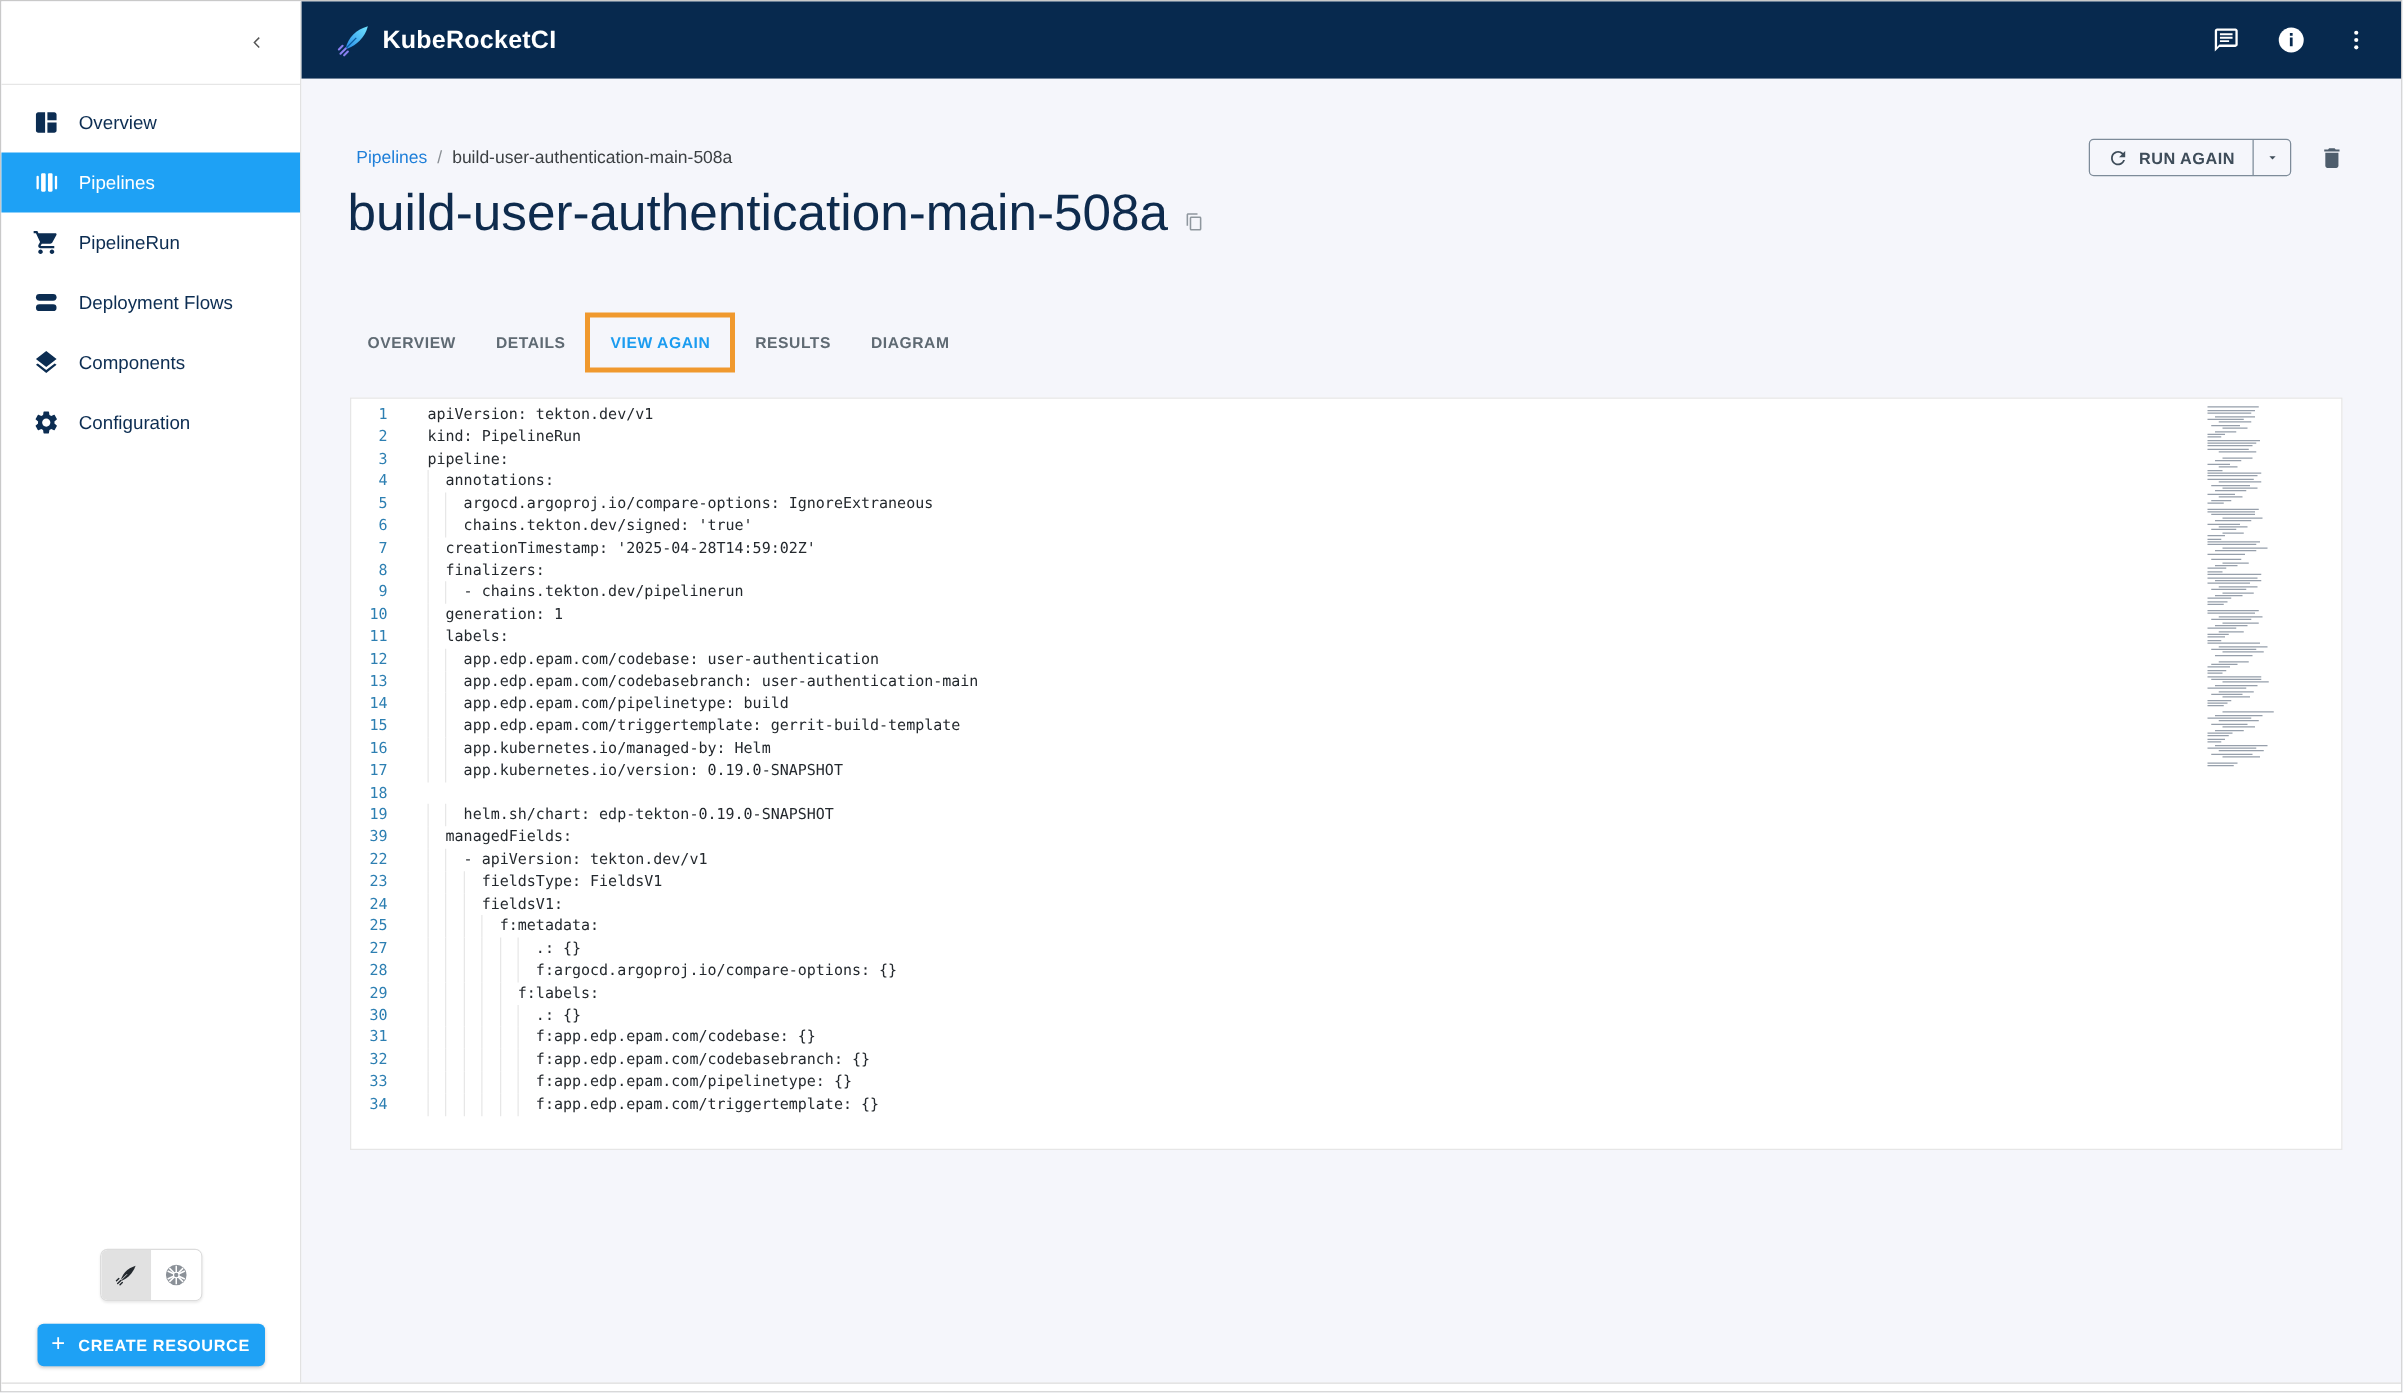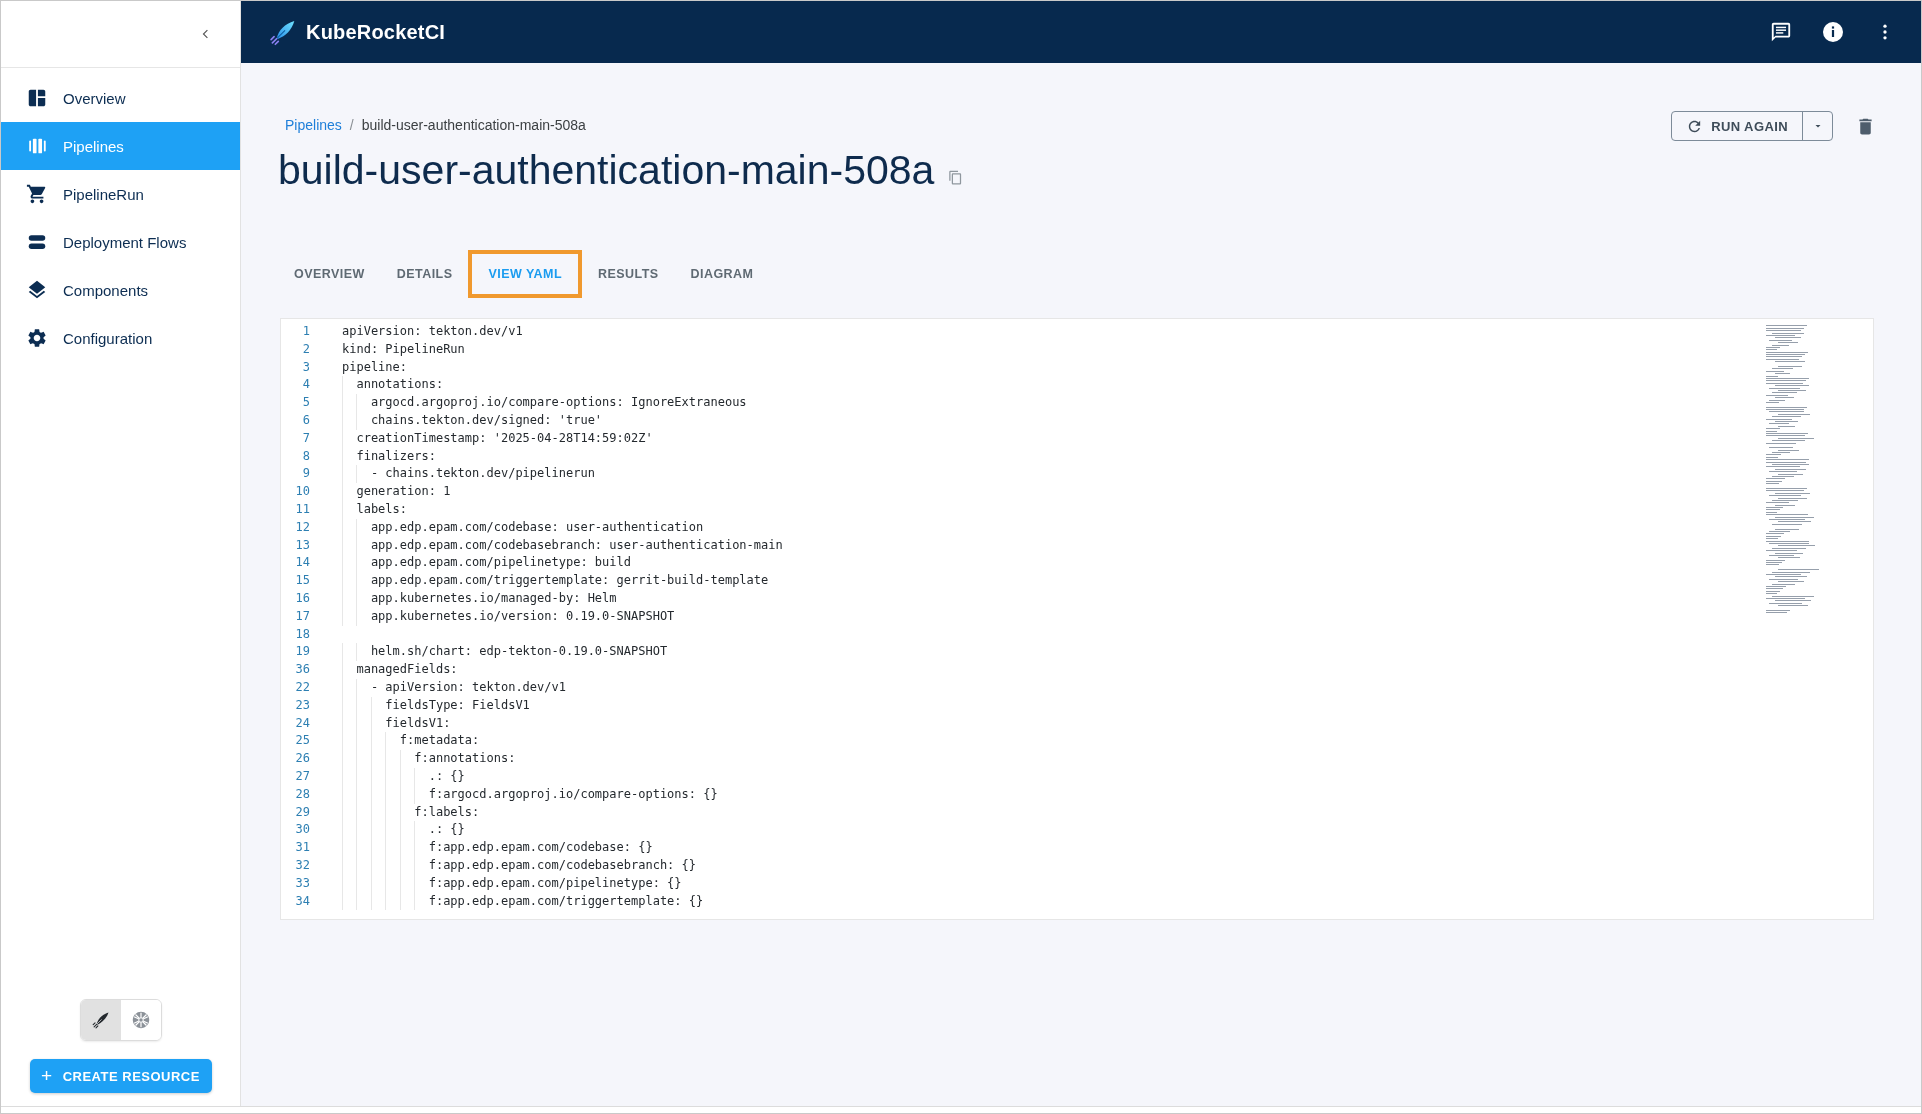--- a/index.html
+++ b/index.html
@@ -248,21 +248,21 @@
         <svg width="15" height="15" viewBox="0 0 24 24">
           <path d="M16 1H4c-1.1 0-2 .9-2 2v14h2V3h12V1zm3 4H8c-1.1 0-2 .9-2 2v14c0 1.1.9 2 2 2h11c1.1 0 2-.9 2-2V7c0-1.1-.9-2-2-2zm0 16H8V7h11v14z" fill="#8F979E"></path>
         </svg>
       </span>
     </div>
 
     <div class="tabs" id="tabs">
         <div class="tab">OVERVIEW</div>
         <div class="tab">DETAILS</div>
         <div class="tab-frame">
-          <div class="tab">VIEW YAML</div>
+          <div class="tab">VIEW AGAIN</div>
         </div>
         <div class="tab">RESULTS</div>
         <div class="tab">DIAGRAM</div>
       </div>
 
     <div class="editor">
       <div class="code-rows" id="code-rows">
           <div class="cl">
             <span class="ln">1</span>
             <span class="ct">apiVersion: tekton.dev/v1</span>
@@ -332,42 +332,38 @@
             <span class="ct">    app.kubernetes.io/version: 0.19.0-SNAPSHOT<i class="g" style="left: calc(0ch);"></i><i class="g" style="left: calc(2ch);"></i></span>
           </div>
           <div class="cl">
             <span class="ln">18</span>
           </div>
           <div class="cl">
             <span class="ln">19</span>
             <span class="ct">    helm.sh/chart: edp-tekton-0.19.0-SNAPSHOT<i class="g" style="left: calc(0ch);"></i><i class="g" style="left: calc(2ch);"></i></span>
           </div>
           <div class="cl">
-            <span class="ln">36</span>
+            <span class="ln">39</span>
             <span class="ct">  managedFields:<i class="g" style="left: calc(0ch);"></i></span>
           </div>
           <div class="cl">
             <span class="ln">22</span>
             <span class="ct">    - apiVersion: tekton.dev/v1<i class="g" style="left: calc(0ch);"></i><i class="g" style="left: calc(2ch);"></i></span>
           </div>
           <div class="cl">
             <span class="ln">23</span>
             <span class="ct">      fieldsType: FieldsV1<i class="g" style="left: calc(0ch);"></i><i class="g" style="left: calc(2ch);"></i><i class="g" style="left: calc(4ch);"></i></span>
           </div>
           <div class="cl">
             <span class="ln">24</span>
             <span class="ct">      fieldsV1:<i class="g" style="left: calc(0ch);"></i><i class="g" style="left: calc(2ch);"></i><i class="g" style="left: calc(4ch);"></i></span>
           </div>
           <div class="cl">
             <span class="ln">25</span>
             <span class="ct">        f:metadata:<i class="g" style="left: calc(0ch);"></i><i class="g" style="left: calc(2ch);"></i><i class="g" style="left: calc(4ch);"></i><i class="g" style="left: calc(6ch);"></i></span>
-          </div>
-          <div class="cl">
-            <span class="ln">26</span>
-            <span class="ct">          f:annotations:<i class="g" style="left: calc(0ch);"></i><i class="g" style="left: calc(2ch);"></i><i class="g" style="left: calc(4ch);"></i><i class="g" style="left: calc(6ch);"></i><i class="g" style="left: calc(8ch);"></i></span>
           </div>
           <div class="cl">
             <span class="ln">27</span>
             <span class="ct">            .: {}<i class="g" style="left: calc(0ch);"></i><i class="g" style="left: calc(2ch);"></i><i class="g" style="left: calc(4ch);"></i><i class="g" style="left: calc(6ch);"></i><i class="g" style="left: calc(8ch);"></i><i class="g" style="left: calc(10ch);"></i></span>
           </div>
           <div class="cl">
             <span class="ln">28</span>
             <span class="ct">            f:argocd.argoproj.io/compare-options: {}<i class="g" style="left: calc(0ch);"></i><i class="g" style="left: calc(2ch);"></i><i class="g" style="left: calc(4ch);"></i><i class="g" style="left: calc(6ch);"></i><i class="g" style="left: calc(8ch);"></i><i class="g" style="left: calc(10ch);"></i></span>
           </div>
           <div class="cl">

